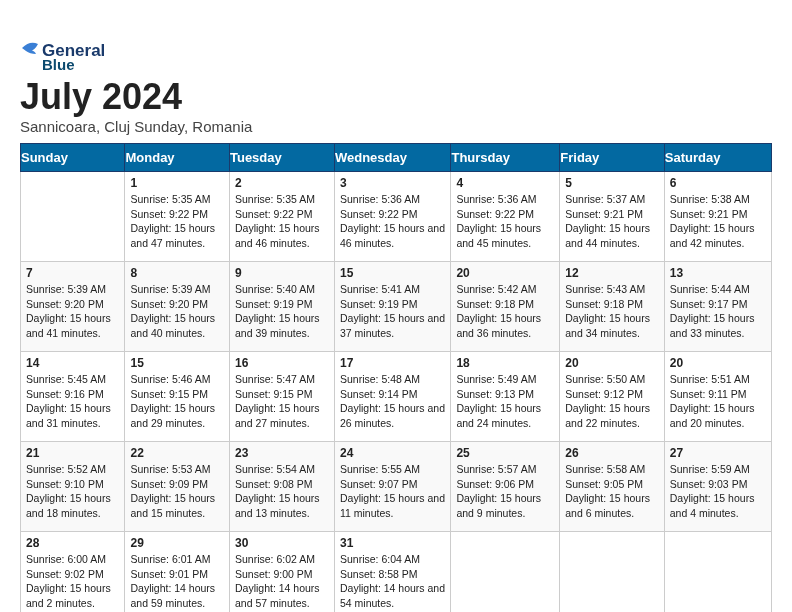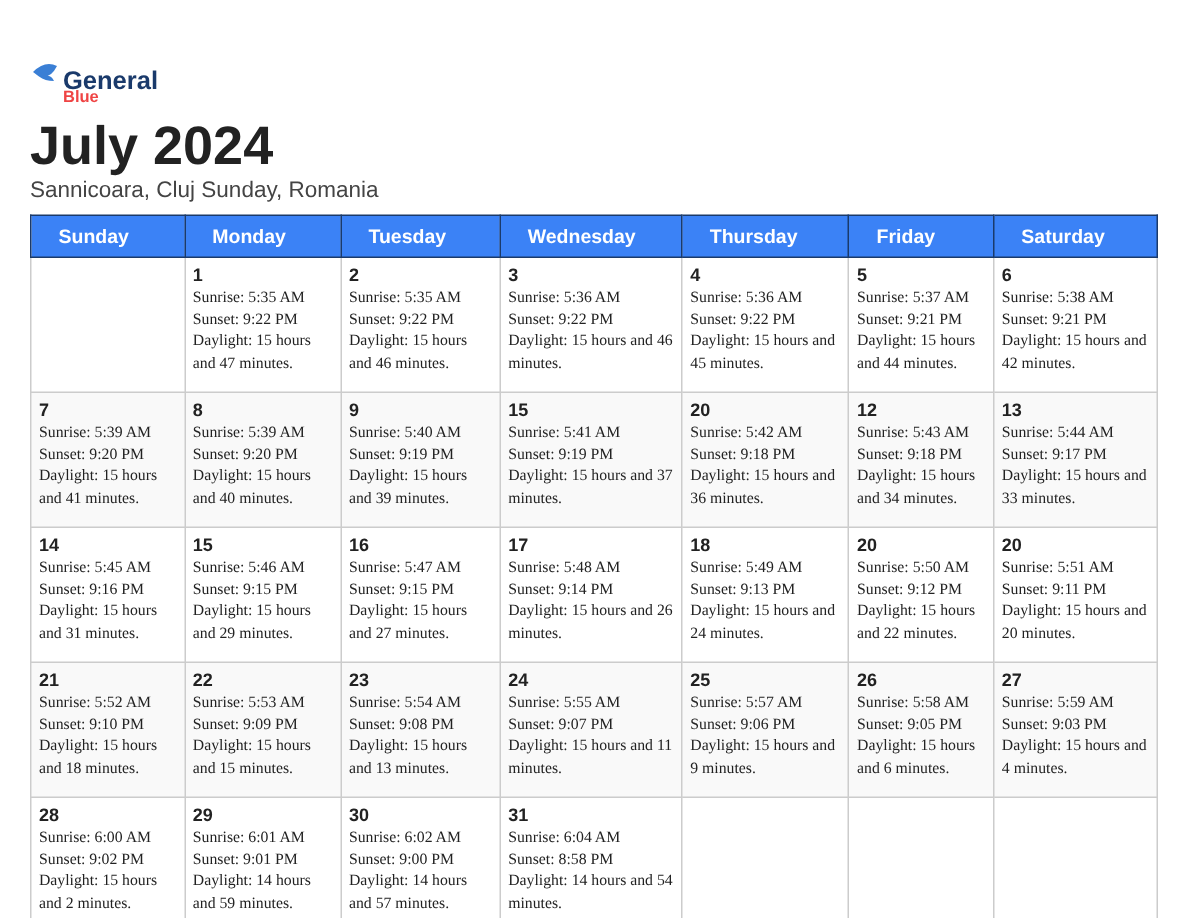--- a/index.html
+++ b/index.html
@@ -9,23 +9,23 @@
       width: 792px;
       min-height: 612px;
       padding: 20px;
     }
     table {
       width: 100%;
       border-collapse: collapse;
       font-size: 11px;
     }
     thead tr th {
-      background: #3b82f6;
+      background: #0369a1;
       color: #fff;
-      padding: 6px 18px;
+      padding: 6px 0;
       text-align: left;
       font-size: 13px;
       font-weight: bold;
       border: 1px solid #1a3a6b;
     }
     tbody tr td {
       border: 1px solid #ccc;
       vertical-align: top;
       padding: 4px 5px;
       min-height: 80px;
@@ -39,35 +39,34 @@
     .day-num {
       font-weight: bold;
       font-size: 12px;
       display: block;
       margin-bottom: 2px;
     }
     .day-info {
       font-size: 10.5px;
       line-height: 1.4;
       color: #222;
-      font-family: Liberation Serif, serif;
     }
   </style>
 </head>
 <body>
 
 <div style="display: flex; justify-content: space-between; align-items: flex-start; margin-bottom: 8px;">
   <div style="line-height:1.1;">
     <div style="display:flex;align-items:center;margin-top:20px;">
       <svg width="20" height="36" viewBox="0 0 20 36">
         <path d="M2,8 Q10,0 18,4 Q14,12 8,11 Q14,9 16,14 Q10,14 6,11" fill="#3a7fd5"></path>
       </svg>
       <div style="margin-left:2px;">
         <div style="font-size:17px;font-weight:bold;color:#1a3a6b;">General</div>
-        <div style="font-size:11px;font-weight:bold;color:#ef4444;margin-top:-4px;">Blue</div>
+        <div style="font-size:15px;font-weight:bold;color:#0c4a6e;margin-top:-4px;">Blue</div>
       </div>
     </div>
   </div>
   <div style="">
     <div style="font-size:36px;font-weight:bold;color:#222;">July 2024</div>
     <div style="font-size:15px;color:#444;">Sannicoara, Cluj Sunday, Romania</div>
   </div>
 </div>
 <table>
   <thead>

